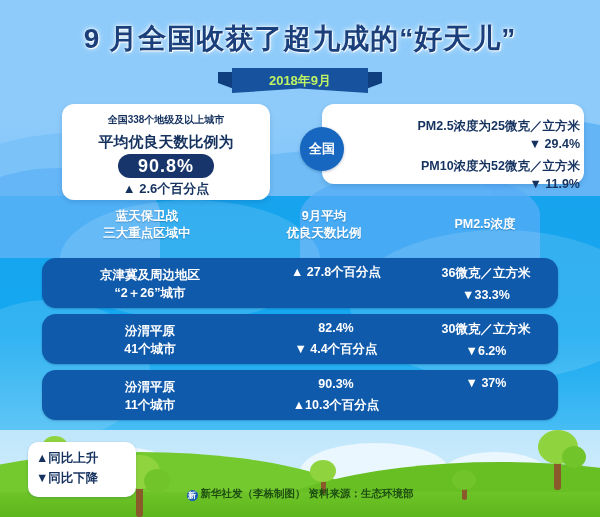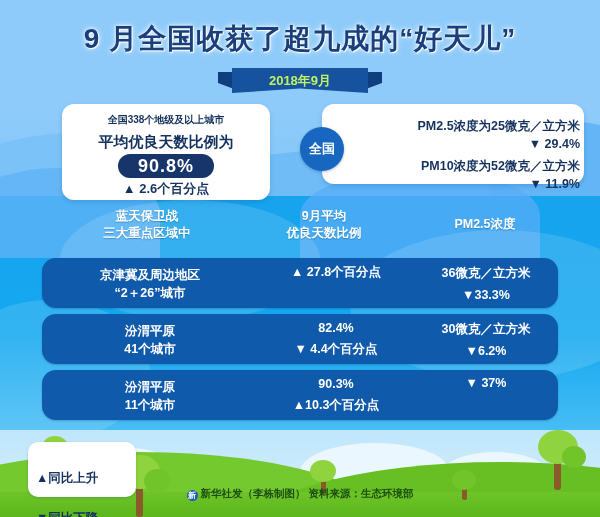--- a/index.html
+++ b/index.html
@@ -109,21 +109,21 @@
   .row .rcol{position:absolute;color:#fff;font-weight:bold;text-align:center;}
   .row .rcol .v{display:block;font-size:12.5px;margin-top:7px;}
   .row .rcol .d{display:block;font-size:12.5px;margin-top:6px;}
   .row .c2{left:214px;width:160px;}
   .row .c3{left:378px;width:132px;}
 
   
   .legend{position:absolute;left:28px;top:442px;width:108px;height:50px;
     background:#fff;border-radius:10px;box-shadow:0 1px 3px rgba(0,60,120,.2);
     padding:5px 0 0 0;}
-  .legend div{font-size:12.5px;font-weight:bold;color:#15325f;padding:3px 0 0 8px;margin-top:20px;}
+  .legend div{font-size:12.5px;font-weight:bold;color:#15325f;padding:3px 0 0 8px;}
 
   
   .footer{position:absolute;left:0;top:487px;width:600px;text-align:center;
     font-size:10.5px;color:#1d4d12;font-weight:bold;}
   .xh-logo{display:inline-block;width:11px;height:11px;border-radius:50%;
     background:#1a5fb4;color:#fff;font-size:8px;line-height:11px;text-align:center;
     vertical-align:-1px;margin-right:3px;}
 </style>
 </head>
 <body>

